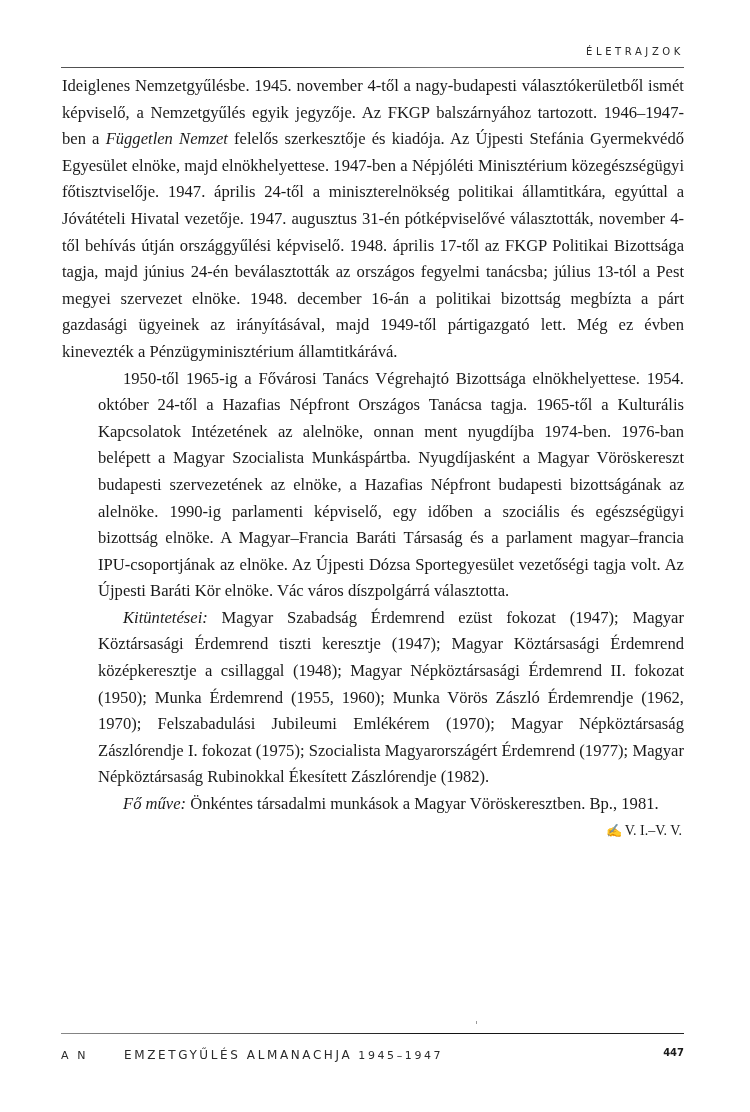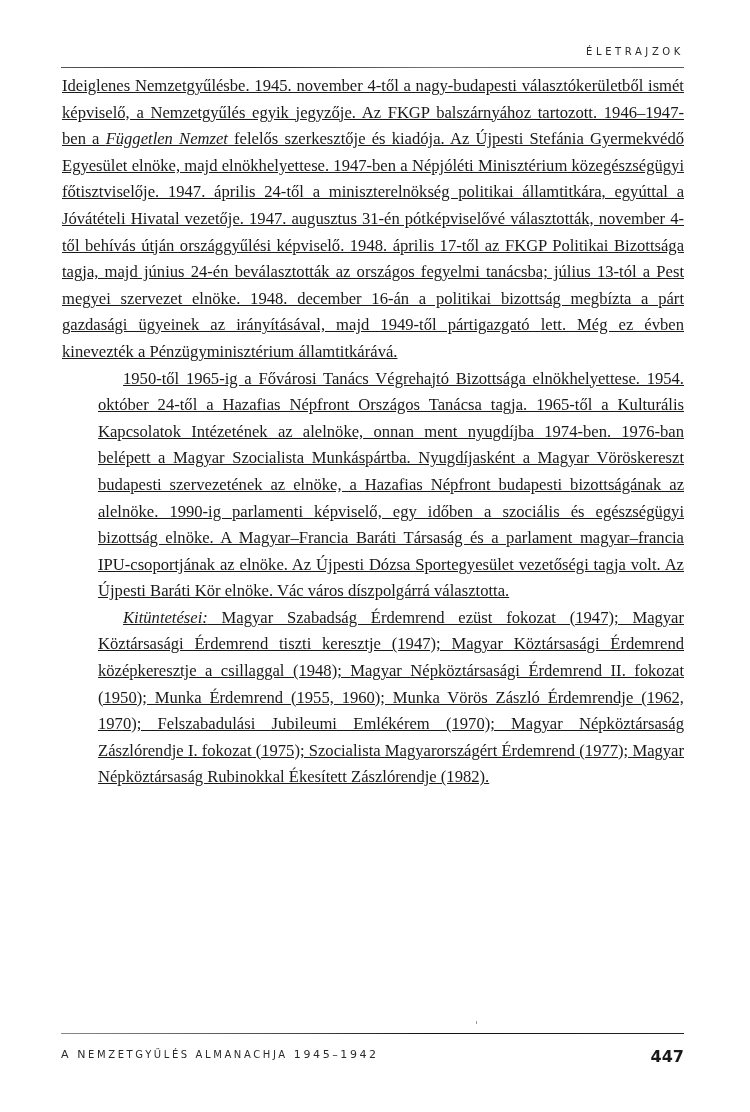--- a/index.html
+++ b/index.html
@@ -11,51 +11,53 @@
     }
     .rule-top {
       position: absolute; left: 61px; width: 623px; top: 67px; height: 1px;
       background: linear-gradient(to right, #555 0%, #222 30%, #777 60%, #555 100%);
     }
     .text-block {
       position: absolute; left: 62px; width: 622px; top: 73px;
       font-family: "Liberation Serif", serif; font-size: 16.6px; line-height: 26.6px;
       text-align: justify; color: #1a1a1a;
     }
-    .text-block p { margin: 0; text-decoration: underline; }
+    .text-block p { margin: 0; }
     .text-block p.indent { text-indent: 25px; margin-left: 36px; }
     .text-block i { font-style: italic; }
     .signature {
       text-align: right; margin-top: 0px; font-size: 14px; padding-right: 2px;
     }
     .signature .pen-icon { font-size: 13px; margin-right: 2px; }
     .rule-bottom {
       position: absolute; left: 61px; width: 623px; top: 1033px; height: 1px;
       background: linear-gradient(to right, #888 0%, #444 40%, #111 60%, #222 100%);
     }
     .speck { position: absolute; left: 476px; top: 1021px; width: 1px; height: 3px; background: #999; }
     .footer-left {
       position: absolute; left: 61px; top: 1048px;
       font-family: "DejaVu Sans", sans-serif; font-size: 11px; letter-spacing: 2.6px; color: #2a2a2a;
     }
-    .footer-left .sc { font-size: 10px; }
+    .footer-left .sc { font-size: 12px; margin-left: 36px; }
     .page-number {
       position: absolute; right: 66px; top: 1047px;
-      font-family: "DejaVu Sans", sans-serif; font-weight: bold; font-size: 16px; color: #1a1a1a;
+      font-family: "DejaVu Sans", sans-serif; font-weight: bold; font-size: 10px; color: #1a1a1a;
     }
   </style>
 </head>
 <body>
 
 <div class="running-head">ÉLETRAJZOK</div>
 <div class="rule-top"></div>
 
 <div class="text-block">
   <p><span>Ideiglenes Nemzetgyűlésbe. 1945. november 4-től a nagy-budapesti választókerületből ismét képviselő, a Nemzetgyűlés egyik jegyzője. Az FKGP balszárnyához tartozott. 1946–1947-ben a </span><i>Független Nemzet</i><span> felelős szerkesztője és kiadója. Az Újpesti Stefánia Gyermekvédő Egyesület elnöke, majd elnökhelyettese. 1947-ben a Népjóléti Minisztérium közegészségügyi főtisztviselője. 1947. április 24-től a miniszterelnökség politikai államtitkára, egyúttal a Jóvátételi Hivatal vezetője. 1947. augusztus 31-én pótképviselővé választották, november 4-től behívás útján országgyűlési képviselő. 1948. április 17-től az FKGP Politikai Bizottsága tagja, majd június 24-én beválasztották az országos fegyelmi tanácsba; július 13-tól a Pest megyei szervezet elnöke. 1948. december 16-án a politikai bizottság megbízta a párt gazdasági ügyeinek az irányításával, majd 1949-től pártigazgató lett. Még ez évben kinevezték a Pénzügyminisztérium államtitkárává.</span></p>
   <p class="indent">1950-től 1965-ig a Fővárosi Tanács Végrehajtó Bizottsága elnökhelyettese. 1954. október 24-től a Hazafias Népfront Országos Tanácsa tagja. 1965-től a Kulturális Kapcsolatok Intézetének az alelnöke, onnan ment nyugdíjba 1974-ben. 1976-ban belépett a Magyar Szocialista Munkáspártba. Nyugdíjasként a Magyar Vöröskereszt budapesti szervezetének az elnöke, a Hazafias Népfront budapesti bizottságának az alelnöke. 1990-ig parlamenti képviselő, egy időben a szociális és egészségügyi bizottság elnöke. A Magyar–Francia Baráti Társaság és a parlament magyar–francia IPU-csoportjának az elnöke. Az Újpesti Dózsa Sportegyesület vezetőségi tagja volt. Az Újpesti Baráti Kör elnöke. Vác város díszpolgárrá választotta.</p>
   <p class="indent"><i>Kitüntetései:</i><span> Magyar Szabadság Érdemrend ezüst fokozat (1947); Magyar Köztársasági Érdemrend tiszti keresztje (1947); Magyar Köztársasági Érdemrend középkeresztje a csillaggal (1948); Magyar Népköztársasági Érdemrend II. fokozat (1950); Munka Érdemrend (1955, 1960); Munka Vörös Zászló Érdemrendje (1962, 1970); Felszabadulási Jubileumi Emlékérem (1970); Magyar Népköztársaság Zászlórendje I. fokozat (1975); Szocialista Magyarországért Érdemrend (1977); Magyar Népköztársaság Rubinokkal Ékesített Zászlórendje (1982).</span></p>
+  <p class="indent"><i>Fő műve:</i><span> Önkéntes társadalmi munkások a Magyar Vöröskeresztben. Bp., 1981.</span></p>
+  <p class="signature"><span class="pen-icon">✍</span><span>V. I.–V. V.</span></p>
 </div>
 
 <div class="speck"></div>
 <div class="rule-bottom"></div>
 
-<div class="footer-left"><span>A N</span><span class="sc">EMZETGYŰLÉS ALMANACHJA</span><span> 1945–1942</span></div>
+<div class="footer-left"><span>A N</span><span class="sc">EMZETGYŰLÉS ALMANACHJA</span><span> 1945–1947</span></div>
 <div class="page-number">447</div>
 
 </body></html>

